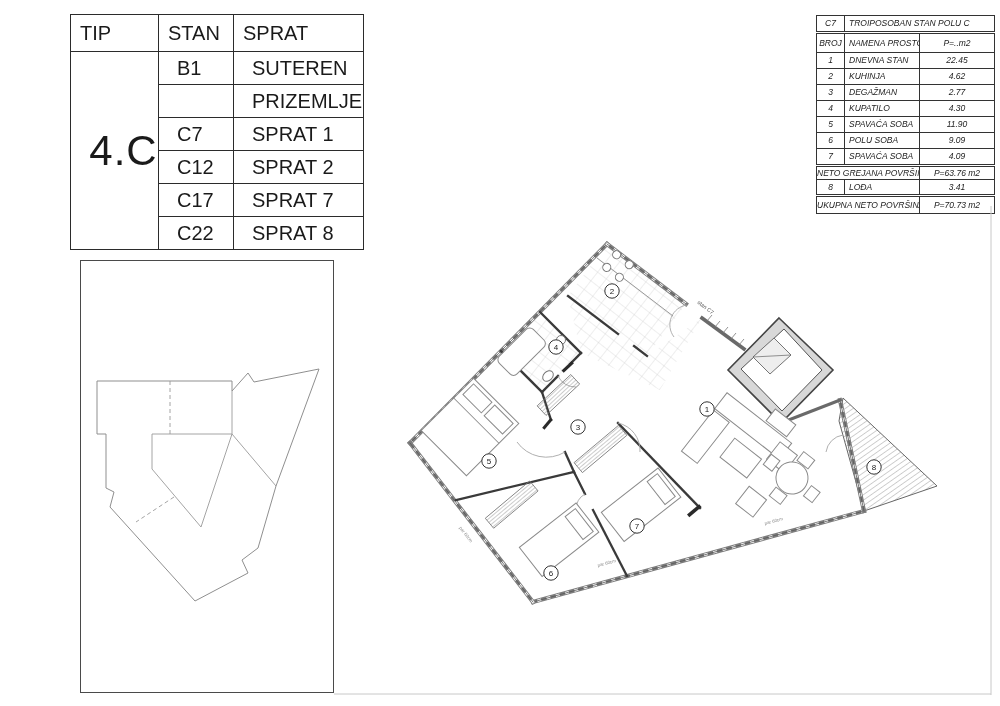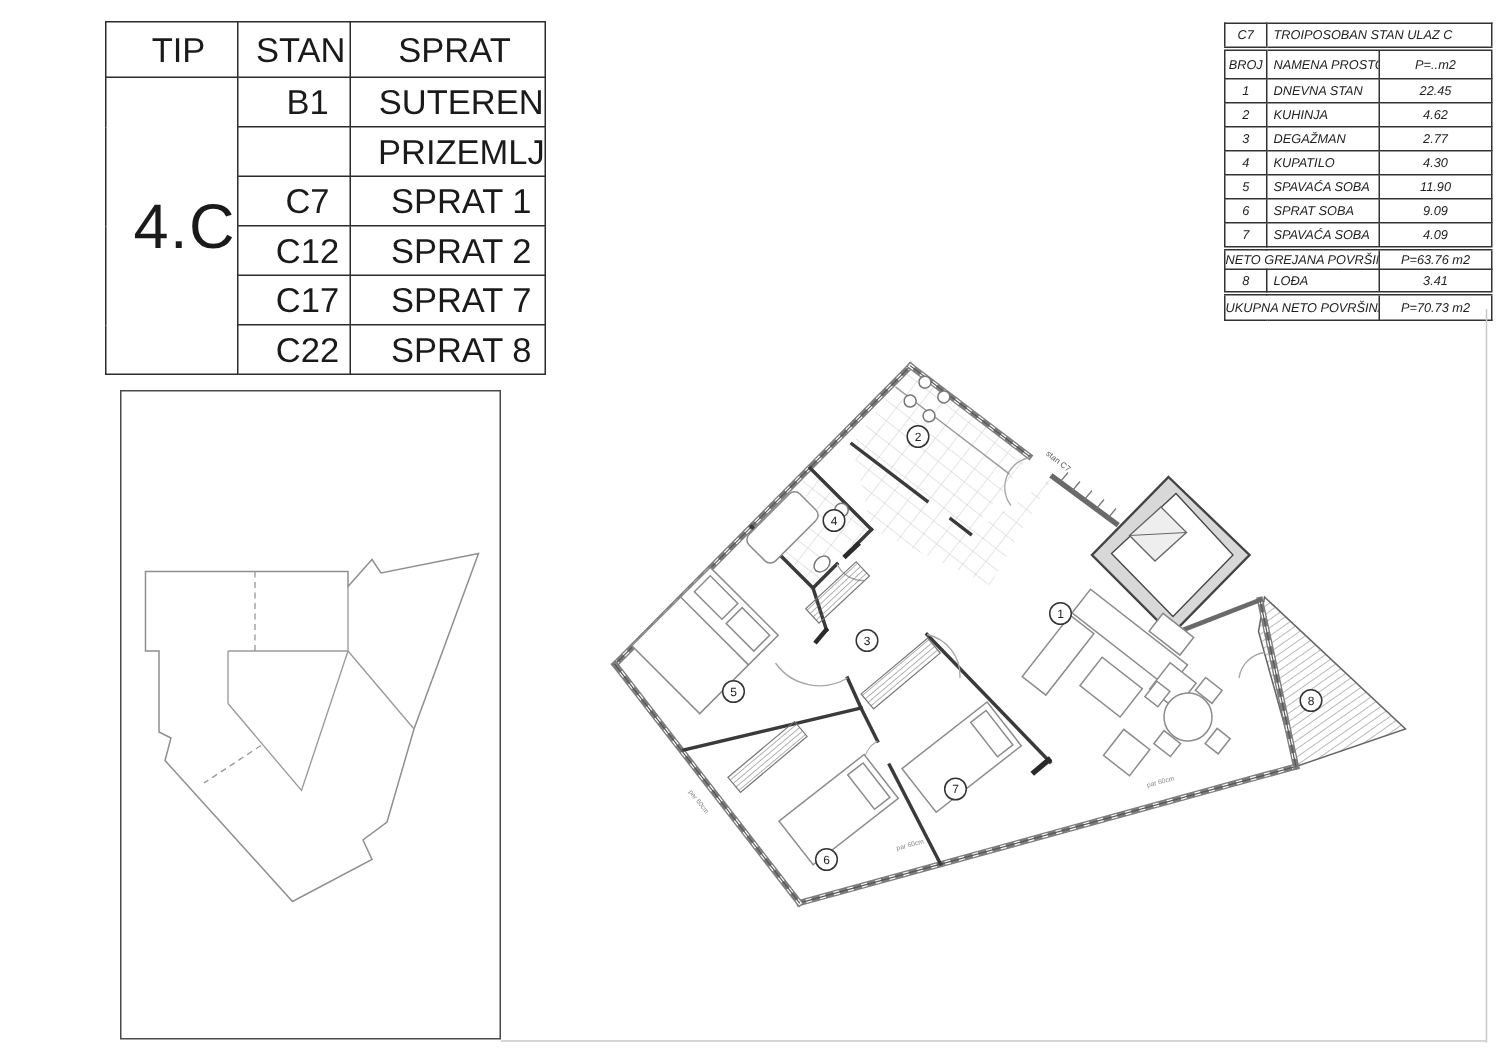--- a/index.html
+++ b/index.html
@@ -7,27 +7,27 @@
     width:1000px;height:706px;position:relative;background:#fff;
     font-family:"Liberation Sans","DejaVu Sans",sans-serif;color:#1a1a1a;
     overflow:hidden;
   }
   
   .unit-table{
     position:absolute;left:70px;top:14px;border-collapse:collapse;
     table-layout:fixed;width:263px;
   }
   .unit-table td{
-    border:1.8px solid #2b2b2b;font-size:23px;padding:0 0 0 9px;
-    vertical-align:middle;white-space:nowrap;overflow:hidden;text-align:center;
+    border:1.8px solid #2b2b2b;font-size:20px;padding:0 0 0 9px;
+    vertical-align:middle;white-space:nowrap;overflow:hidden;
   }
   .unit-table tr.hd td{height:36px;}
   .unit-table tr.bd td{height:32px;padding-left:18px;}
   .unit-table td.tip-big{
-    text-align:left;font-size:42px;padding:0;letter-spacing:1px;
+    text-align:center;font-size:42px;padding:0;letter-spacing:1px;
   }
   
   .area-table{
     position:absolute;left:816px;top:15px;border-collapse:collapse;
     table-layout:fixed;width:179px;font-style:italic;
   }
   .area-table td{
     border:1px solid #333;font-size:8.5px;line-height:1;
     padding:0 0 0 4px;vertical-align:middle;white-space:nowrap;overflow:hidden;
     color:#222;
@@ -81,21 +81,21 @@
       <td>C22</td>
       <td>SPRAT 8</td>
     </tr>
   </tbody>
 </table>
 
 <table class="area-table">
   <tbody>
     <tr class="title">
       <td style="width:27px" class="ctr">C7</td>
-      <td colspan="2">TROIPOSOBAN STAN ULAZ C</td>
+      <td colspan="2">TROIPOSOBAN STAN POLU C</td>
     </tr>
     <tr class="cols">
       <td class="ctr" style="width:27px">BROJ</td>
       <td style="width:93px">NAMENA PROSTORIJE</td>
       <td class="ctr" style="width:59px">P=..m2</td>
     </tr>
     </tbody>
     <tbody id="room-rows">
       <tr class="room">
         <td class="ctr">1</td>
@@ -117,21 +117,21 @@
         <td>KUPATILO</td>
         <td class="ctr">4.30</td>
       </tr>
       <tr class="room">
         <td class="ctr">5</td>
         <td>SPAVAĆA SOBA</td>
         <td class="ctr">11.90</td>
       </tr>
       <tr class="room">
         <td class="ctr">6</td>
-        <td>SPRAT SOBA</td>
+        <td>POLU SOBA</td>
         <td class="ctr">9.09</td>
       </tr>
       <tr class="room">
         <td class="ctr">7</td>
         <td>SPAVAĆA SOBA</td>
         <td class="ctr">4.09</td>
       </tr>
     </tbody>
     <tbody>
       <tr class="neto">

